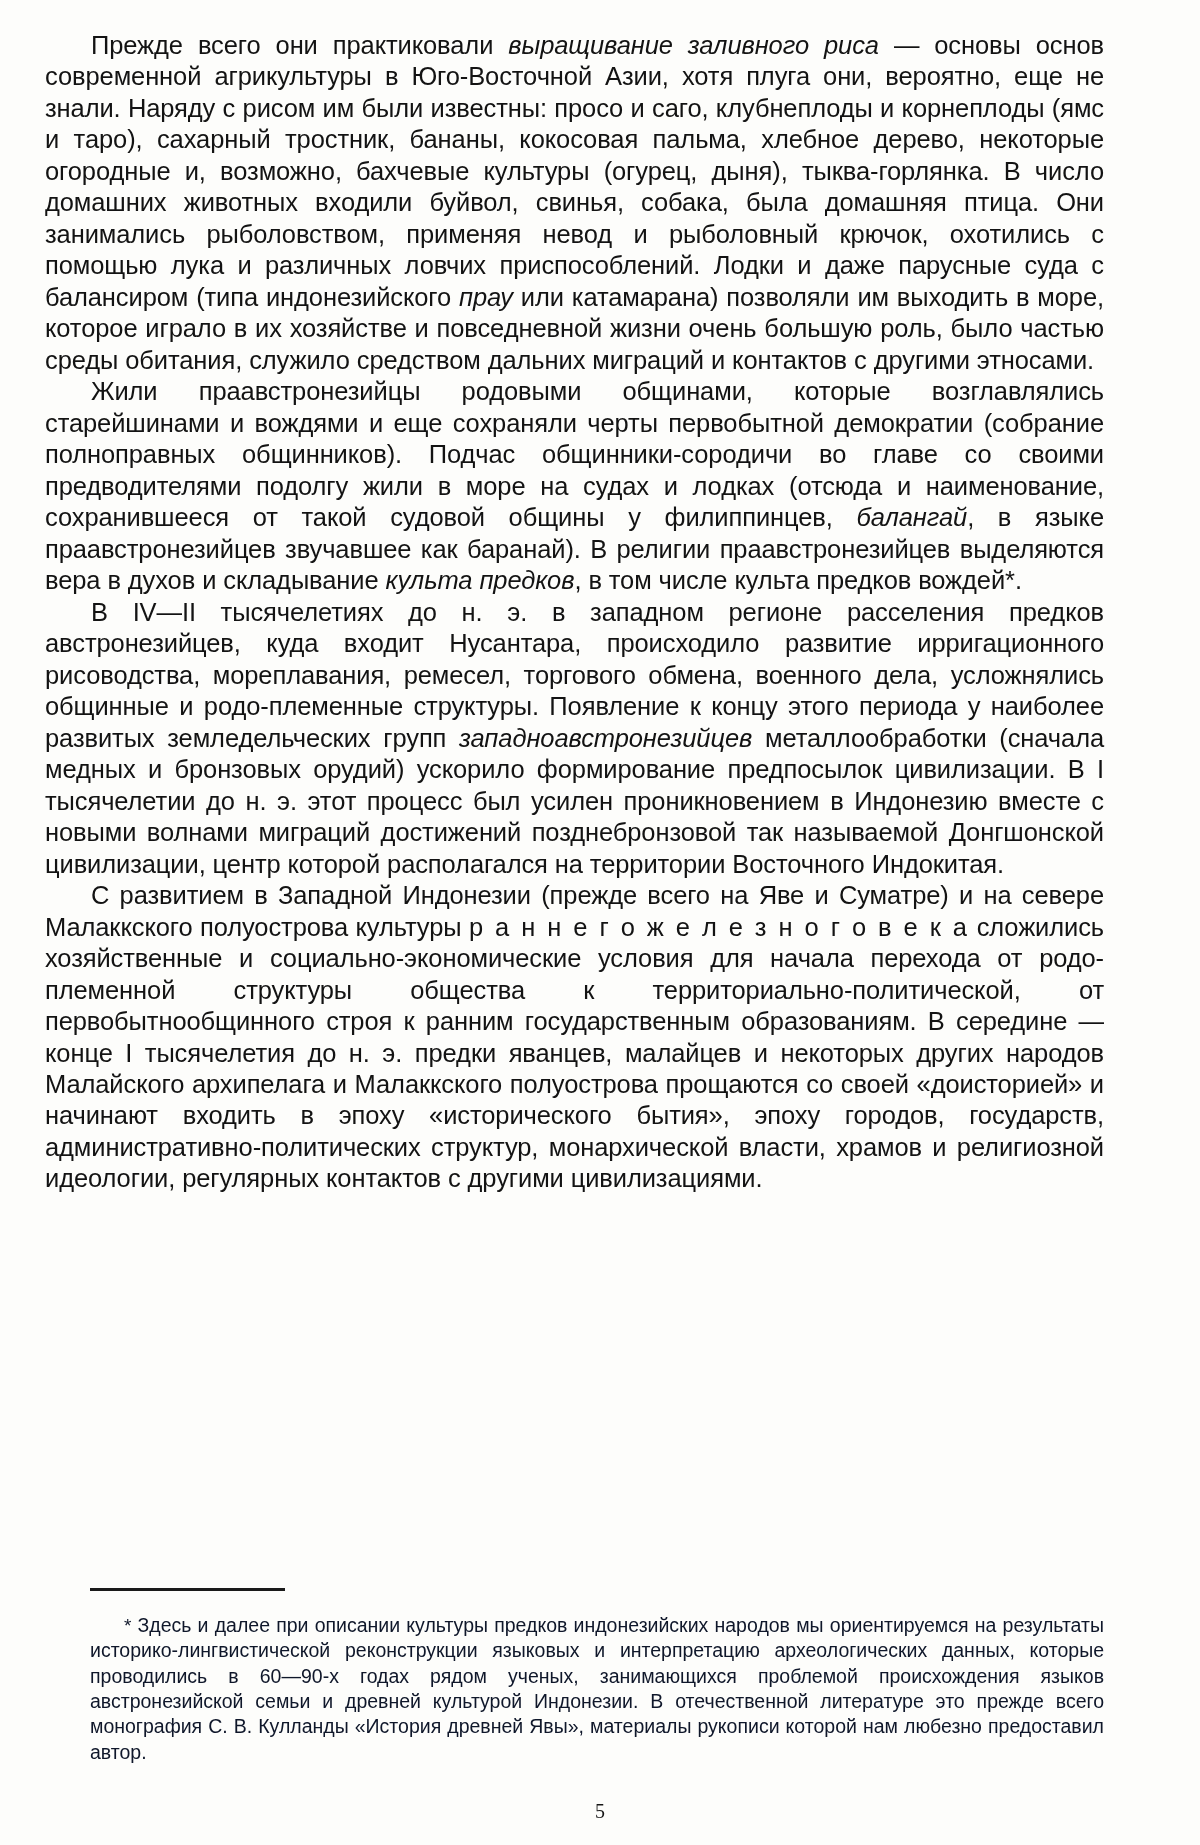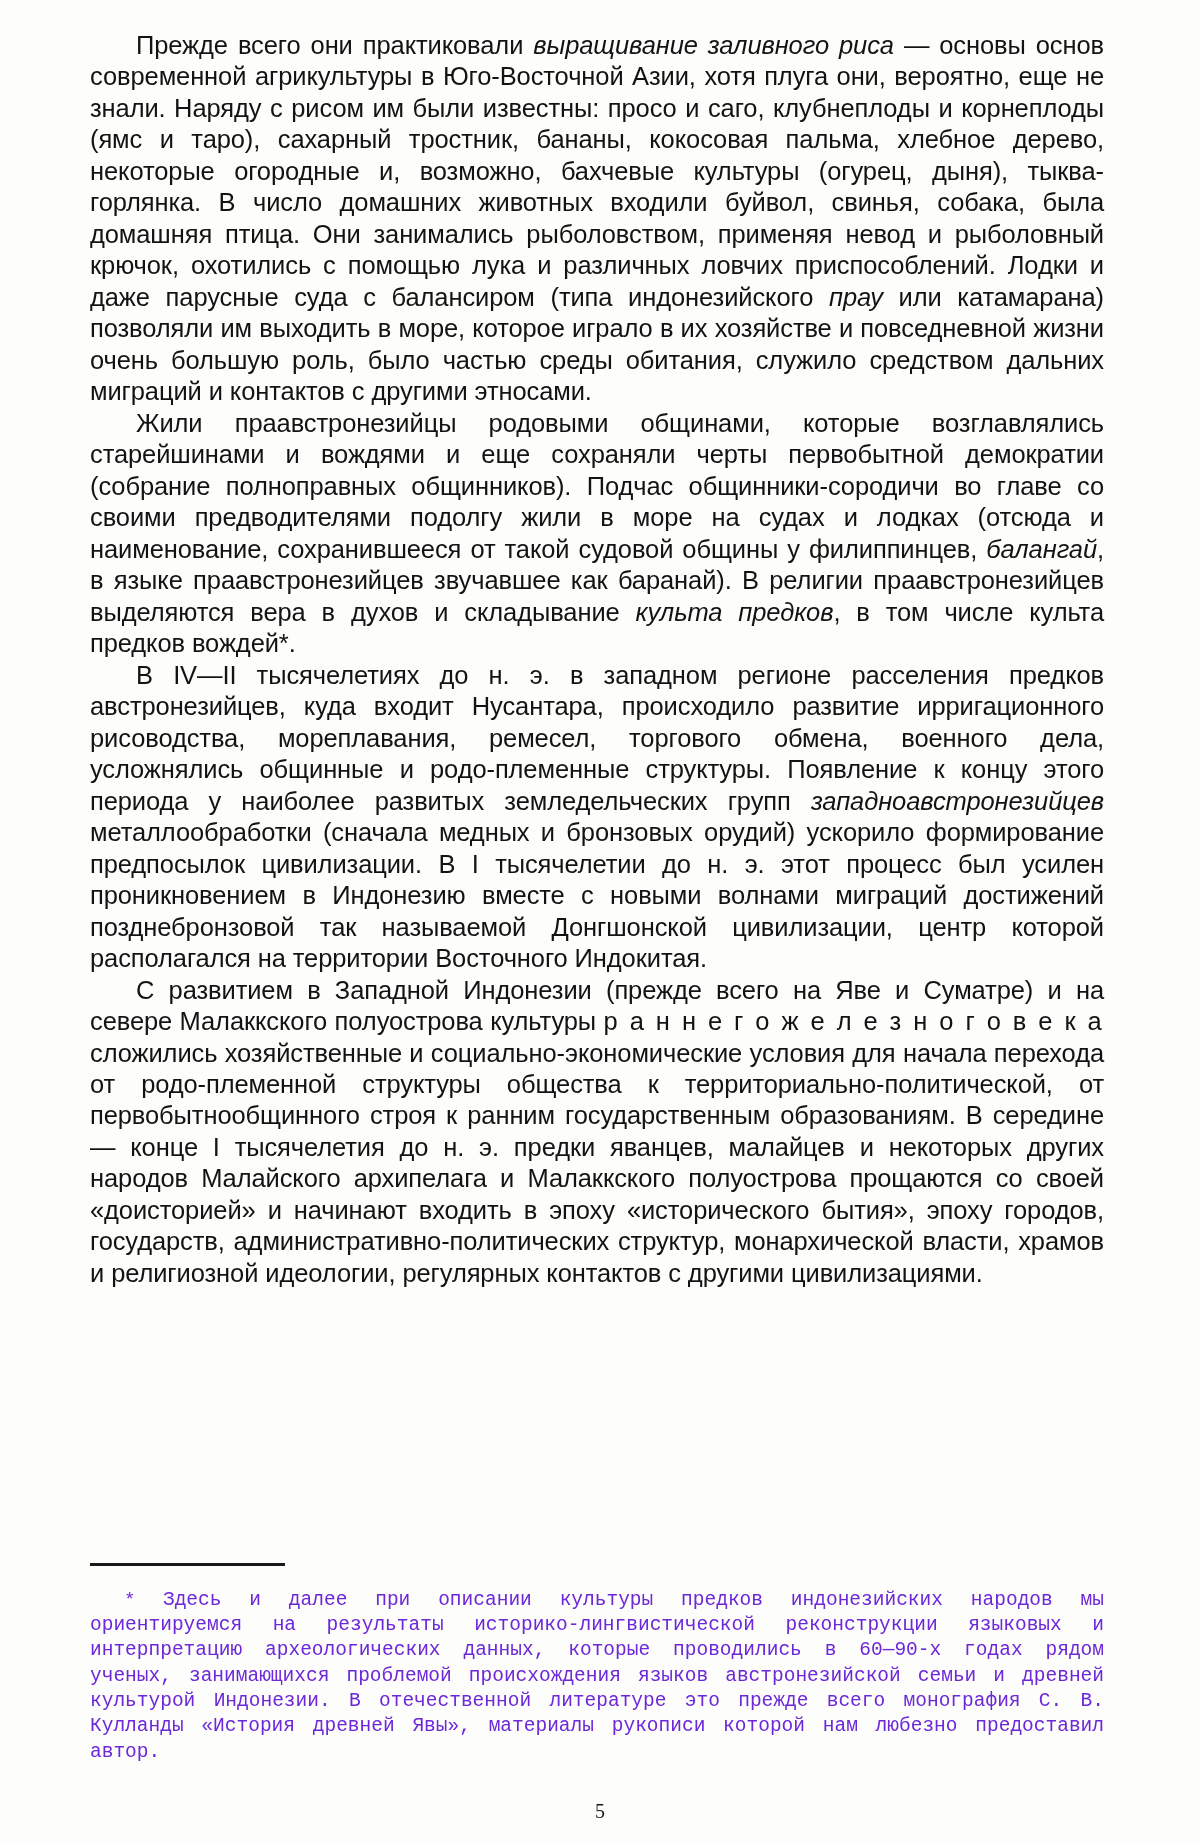--- a/index.html
+++ b/index.html
@@ -6,21 +6,21 @@
     margin: 0;
     padding: 0;
     background: #ffffff;
   }
   .page {
     position: relative;
     width: 1200px;
     height: 1845px;
     background: #fdfdfb;
     box-sizing: border-box;
-    padding: 30px 96px 0 90px;
+    padding: 30px 96px 0 45px;
     font-family: "Liberation Sans", sans-serif;
     color: #131313;
     overflow: hidden;
   }
   .body-text {
     font-size: 25.5px;
     line-height: 1.235;
     text-align: justify;
     text-justify: inter-word;
     letter-spacing: -0.1px;
@@ -43,25 +43,25 @@
     right: 96px;
     bottom: 80px;
   }
   .footnote-rule {
     width: 195px;
     height: 3px;
     background: #1a1a1a;
     margin: 0 0 22px 0;
   }
   .footnote-text {
-    font-family: Liberation Mono, monospace;
+    font-family: Liberation Sans, sans-serif;
     font-size: 19.5px;
     line-height: 1.3;
     text-align: justify;
-    color: #6d28d9;
+    color: #0f172a;
   }
   .footnote-text p {
     margin: 0;
     text-indent: 34px;
   }
   .footnote-marker {
     font-size: 19px;
   }
   .page-number {
     position: absolute;

